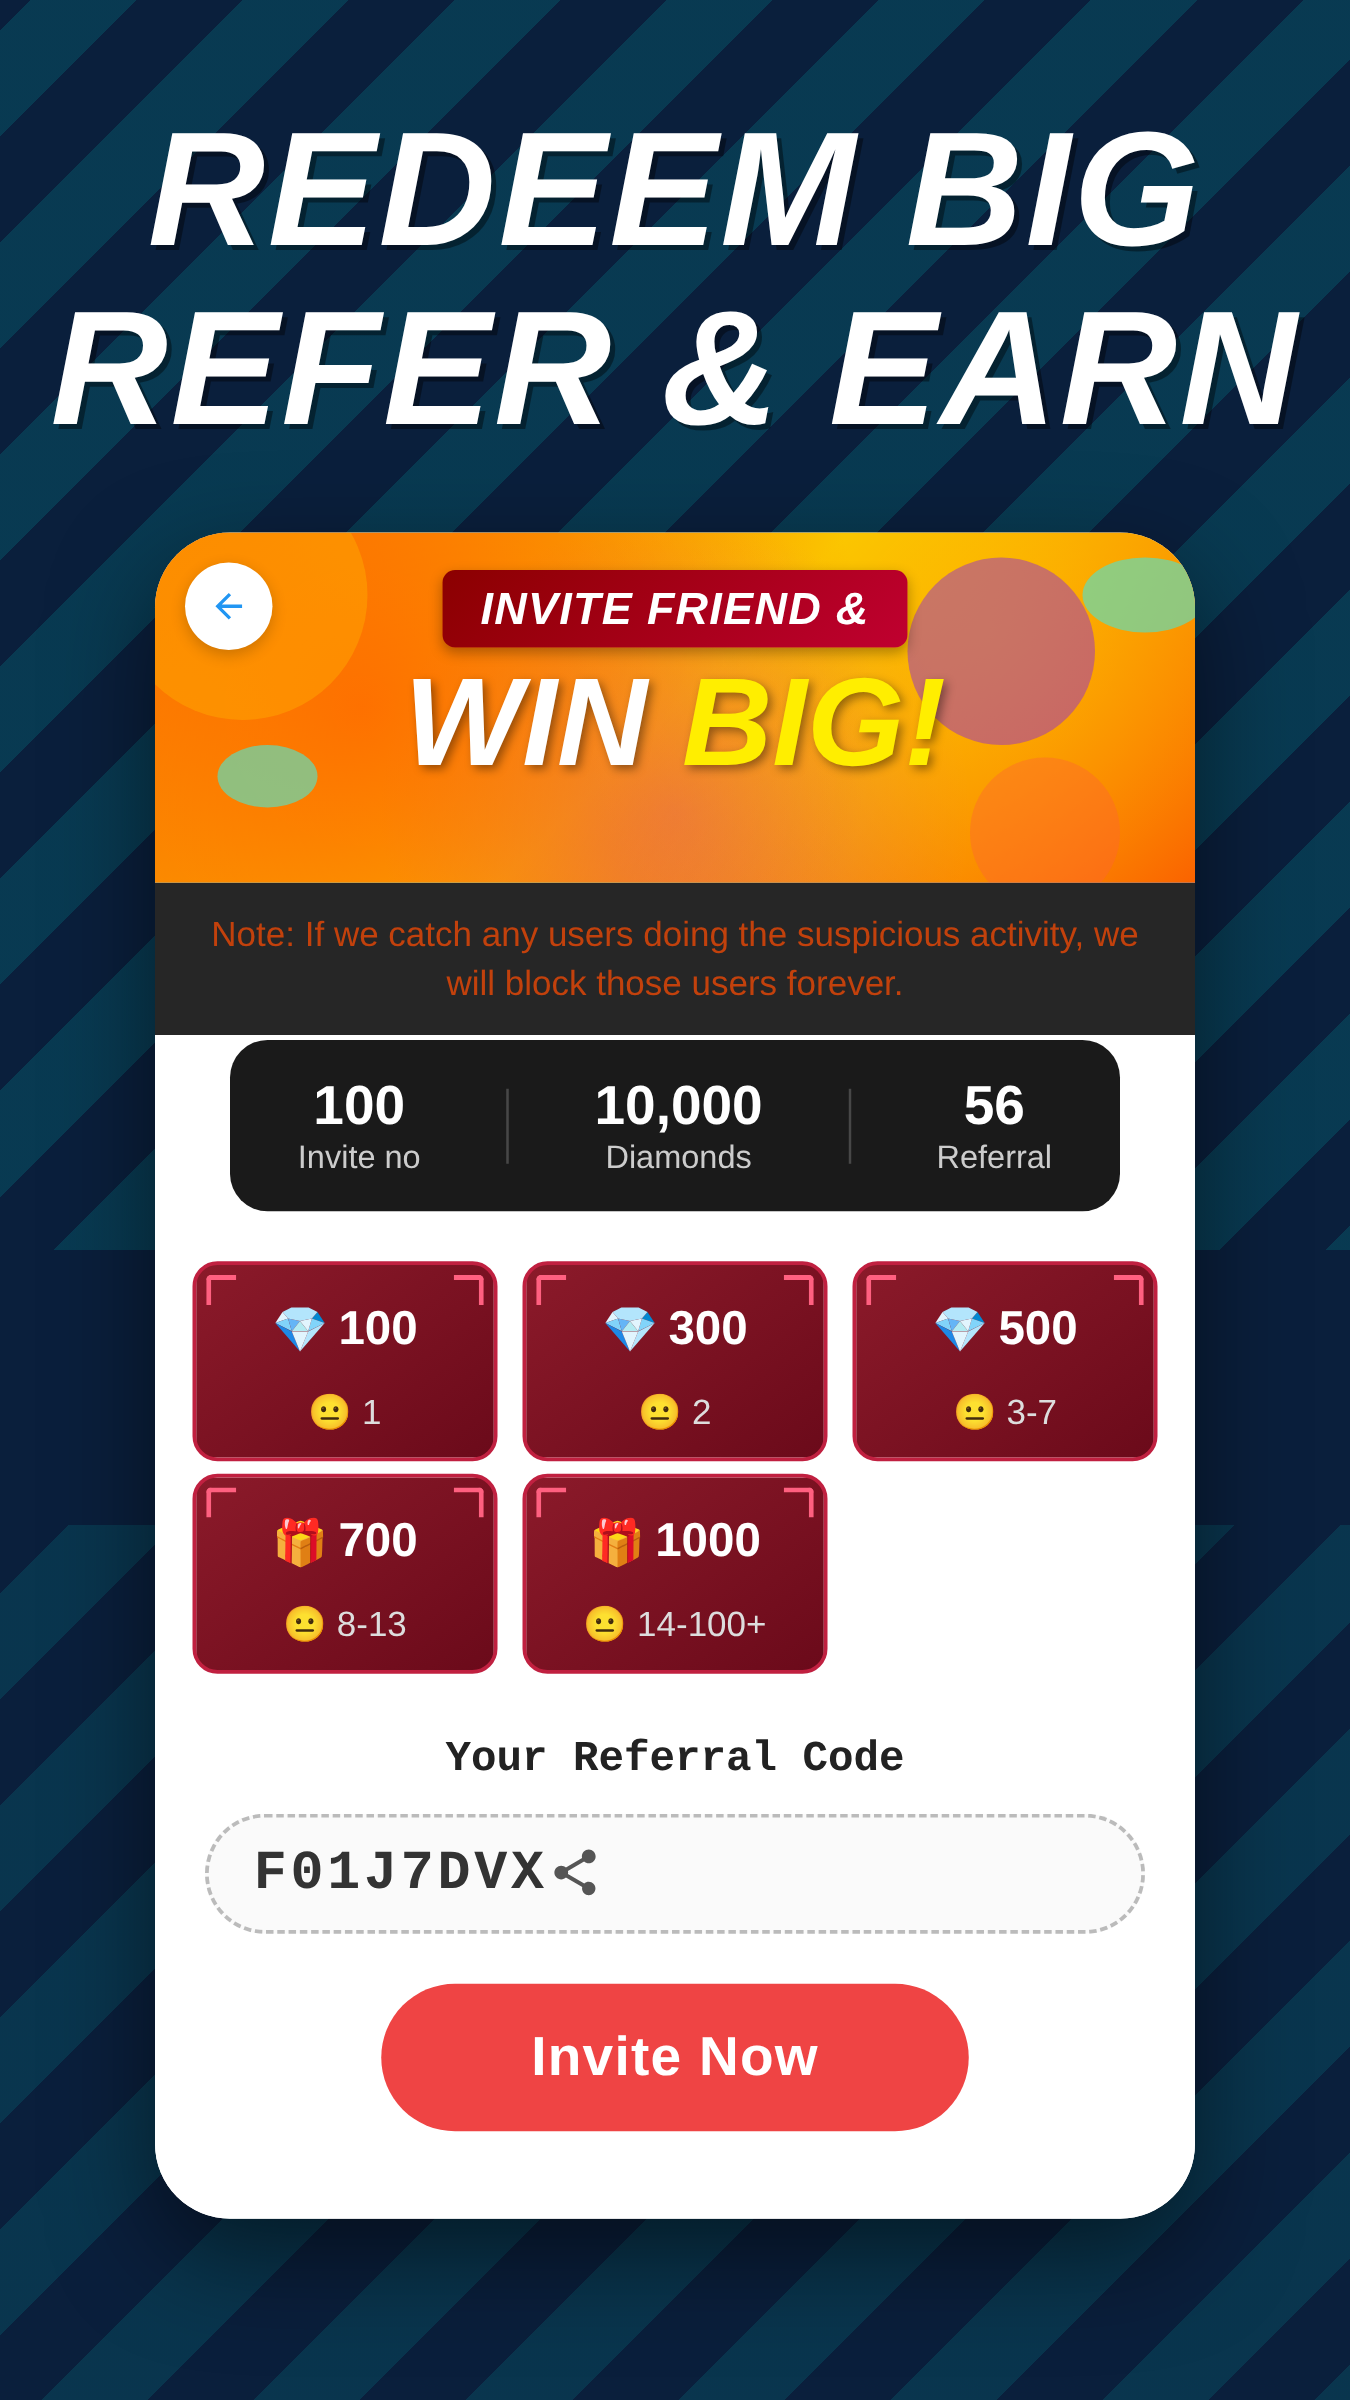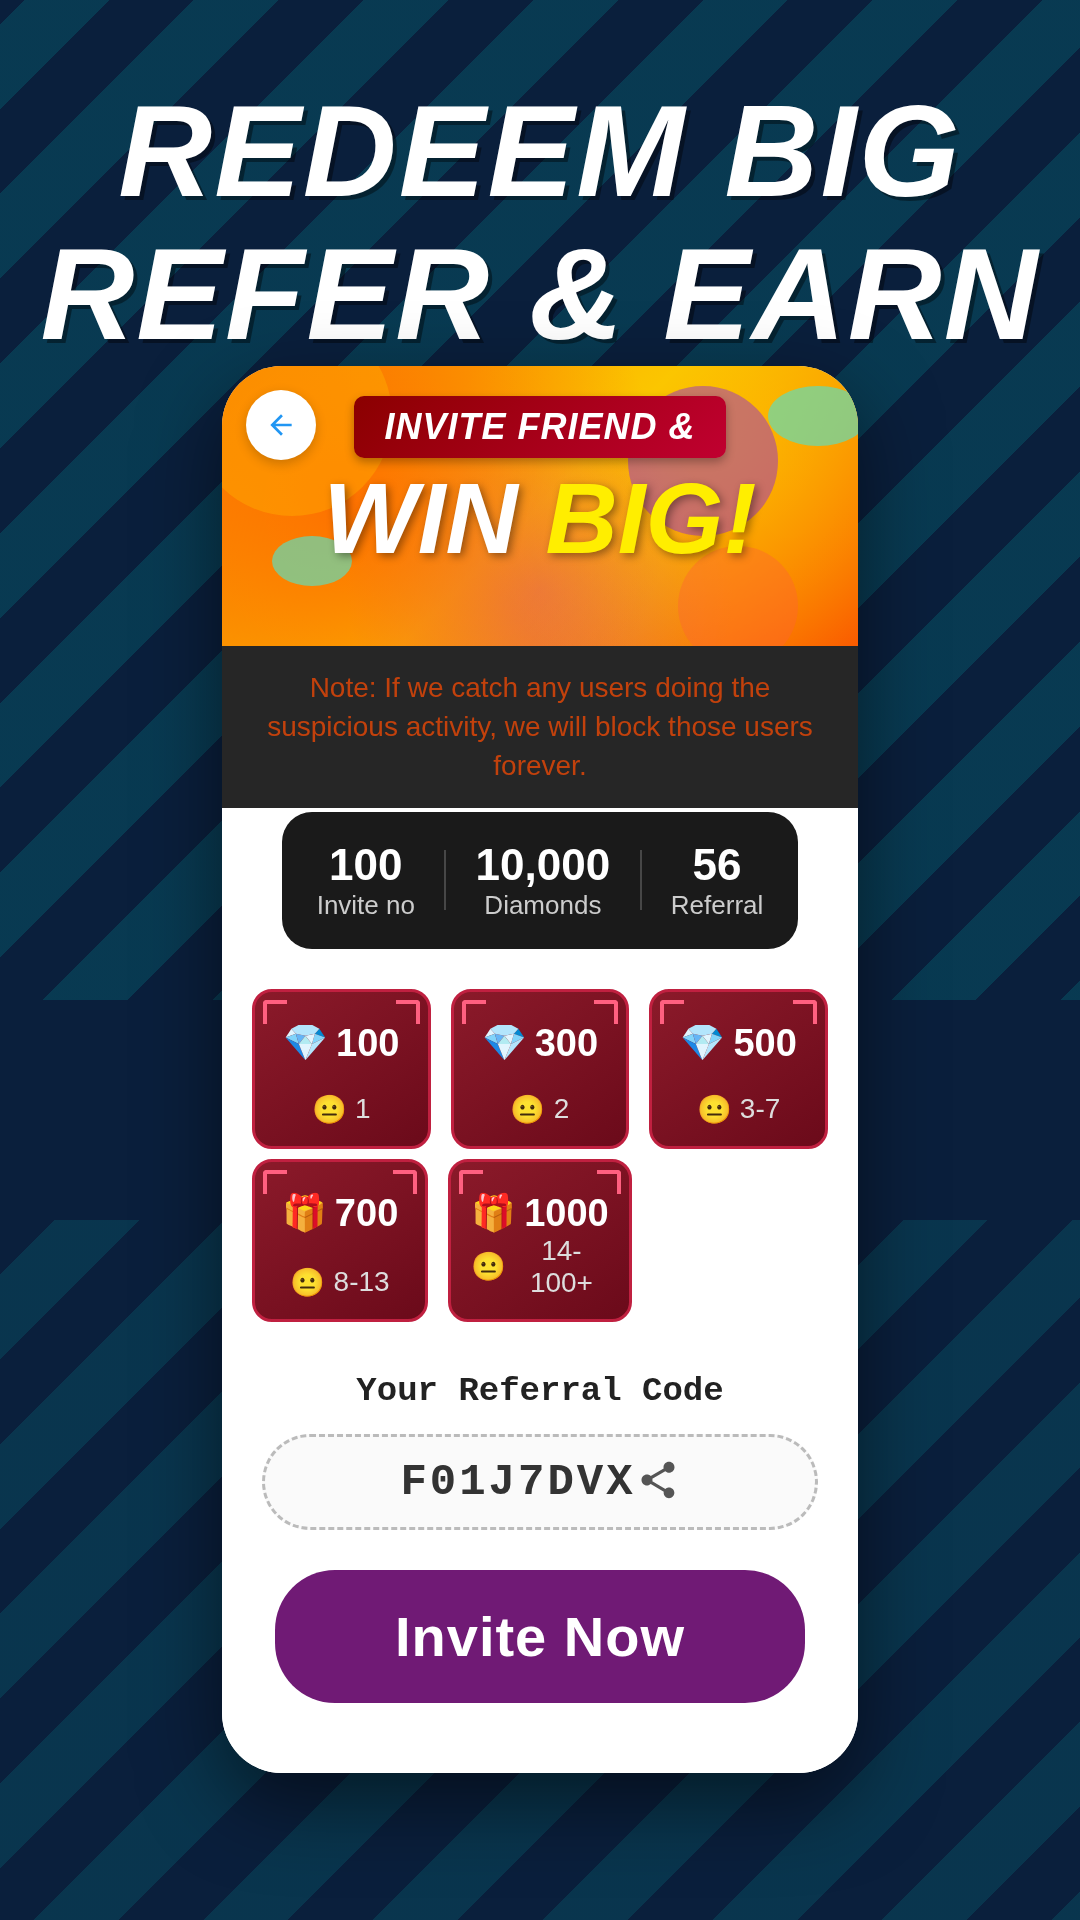--- a/index.html
+++ b/index.html
@@ -80,21 +80,22 @@
       font-weight: 900;
       color: #ffffff;
       text-transform: uppercase;
       font-style: italic;
       letter-spacing: 2px;
       text-shadow: 4px 4px 0px rgba(0,0,0,0.4);
     }
 
     
     .phone-mockup {
-      width: 636px;
+      margin-top: 60px;
+      width: 832px;
       background: #ffffff;
       border-radius: 60px;
       box-shadow: 0 30px 80px rgba(0,0,0,0.5);
       overflow: hidden;
       position: relative;
     }
 
     
     .banner-area {
       width: 100%;
@@ -304,21 +305,21 @@
       color: #222;
       margin-bottom: 24px;
       font-family: Liberation Mono, monospace;
     }
 
     .referral-code-box {
       border: 3px dashed #bbb;
       border-radius: 60px;
       display: flex;
       align-items: center;
-      justify-content: center;
+      justify-content: flex-start;
       padding: 20px 36px;
       background: #fafafa;
     }
 
     .referral-code-text {
       font-size: 44px;
       font-weight: 700;
       color: #333;
       letter-spacing: 3px;
       font-family: 'Courier New', monospace;
@@ -326,25 +327,25 @@
 
     .share-btn {
       background: none;
       border: none;
       cursor: pointer;
       color: #555;
     }
 
     
     .invite-now-btn {
-      background: #701a75;
+      background: #ef4444;
       color: #fff;
       border: none;
       border-radius: 60px;
-      font-size: 56px;
+      font-size: 44px;
       font-weight: 700;
       padding: 34px 120px;
       margin: 20px auto 40px;
       display: block;
       cursor: pointer;
       font-family: Arial, sans-serif;
       letter-spacing: 1px;
     }
 
     

